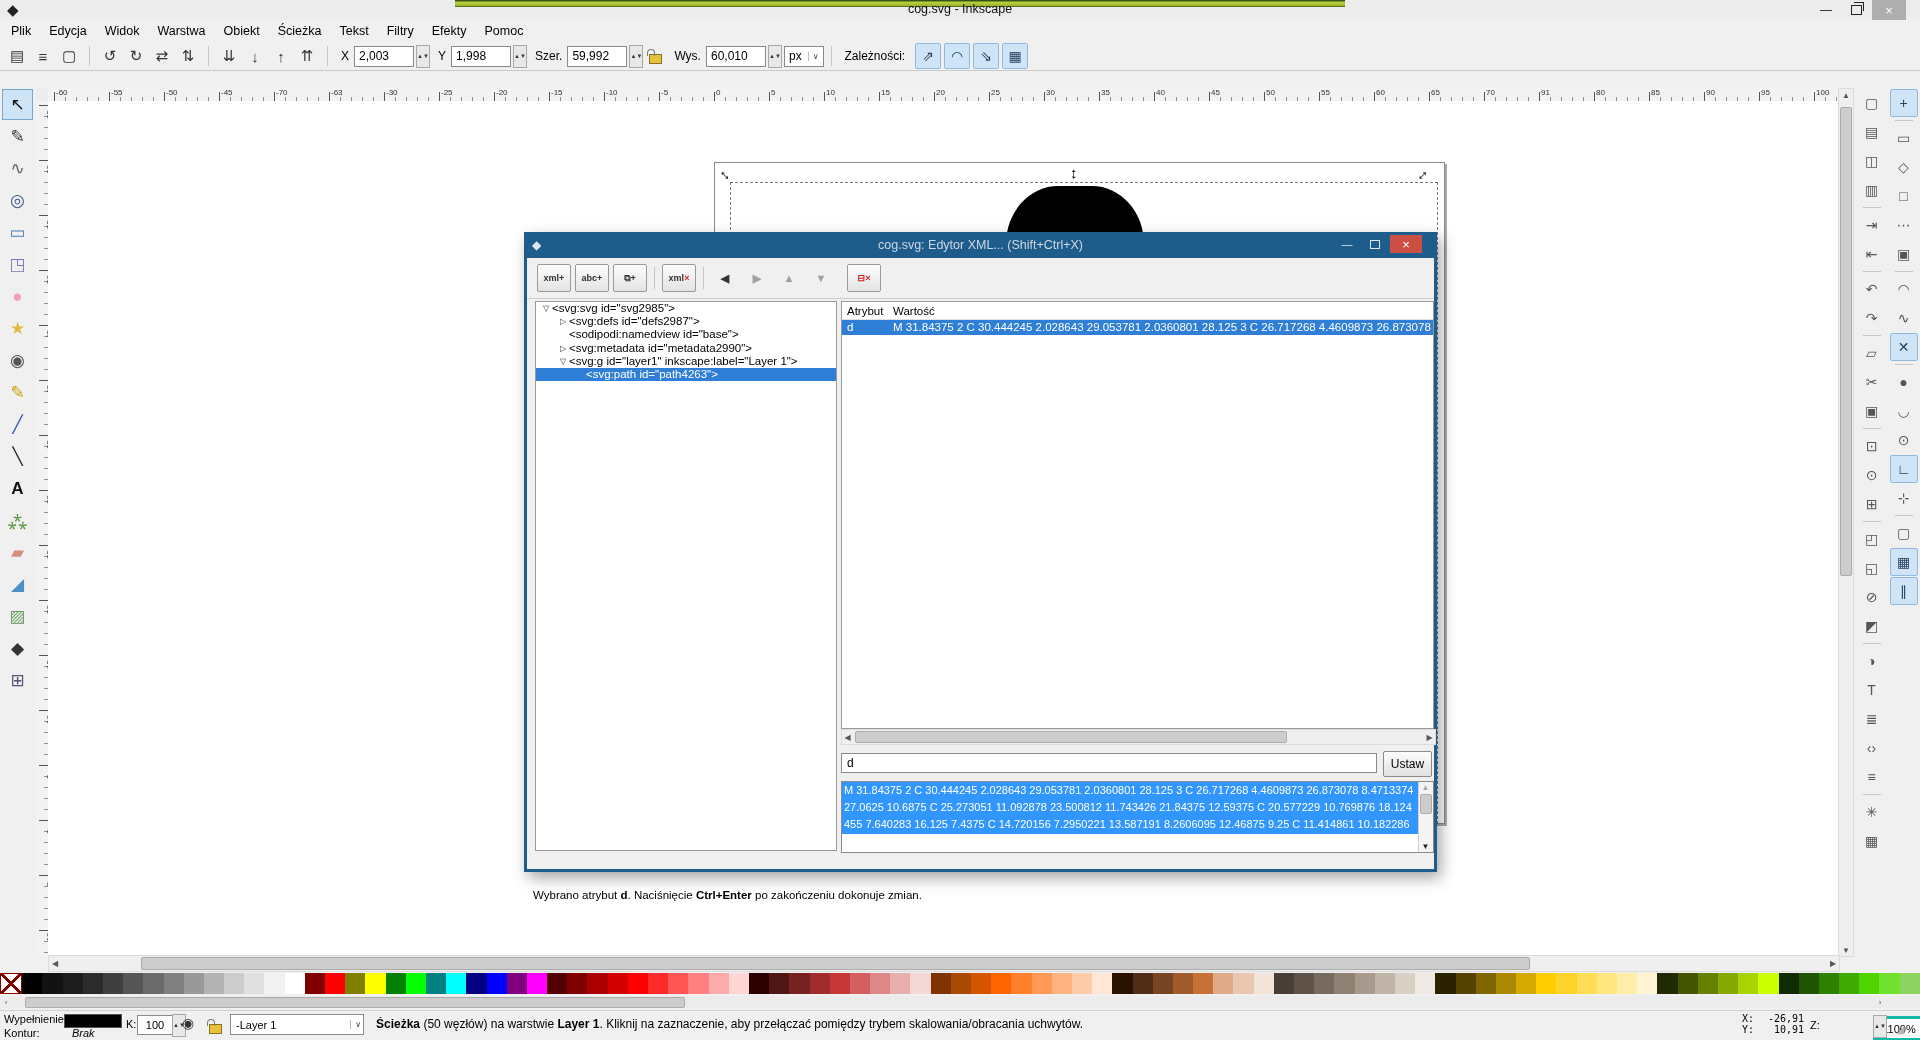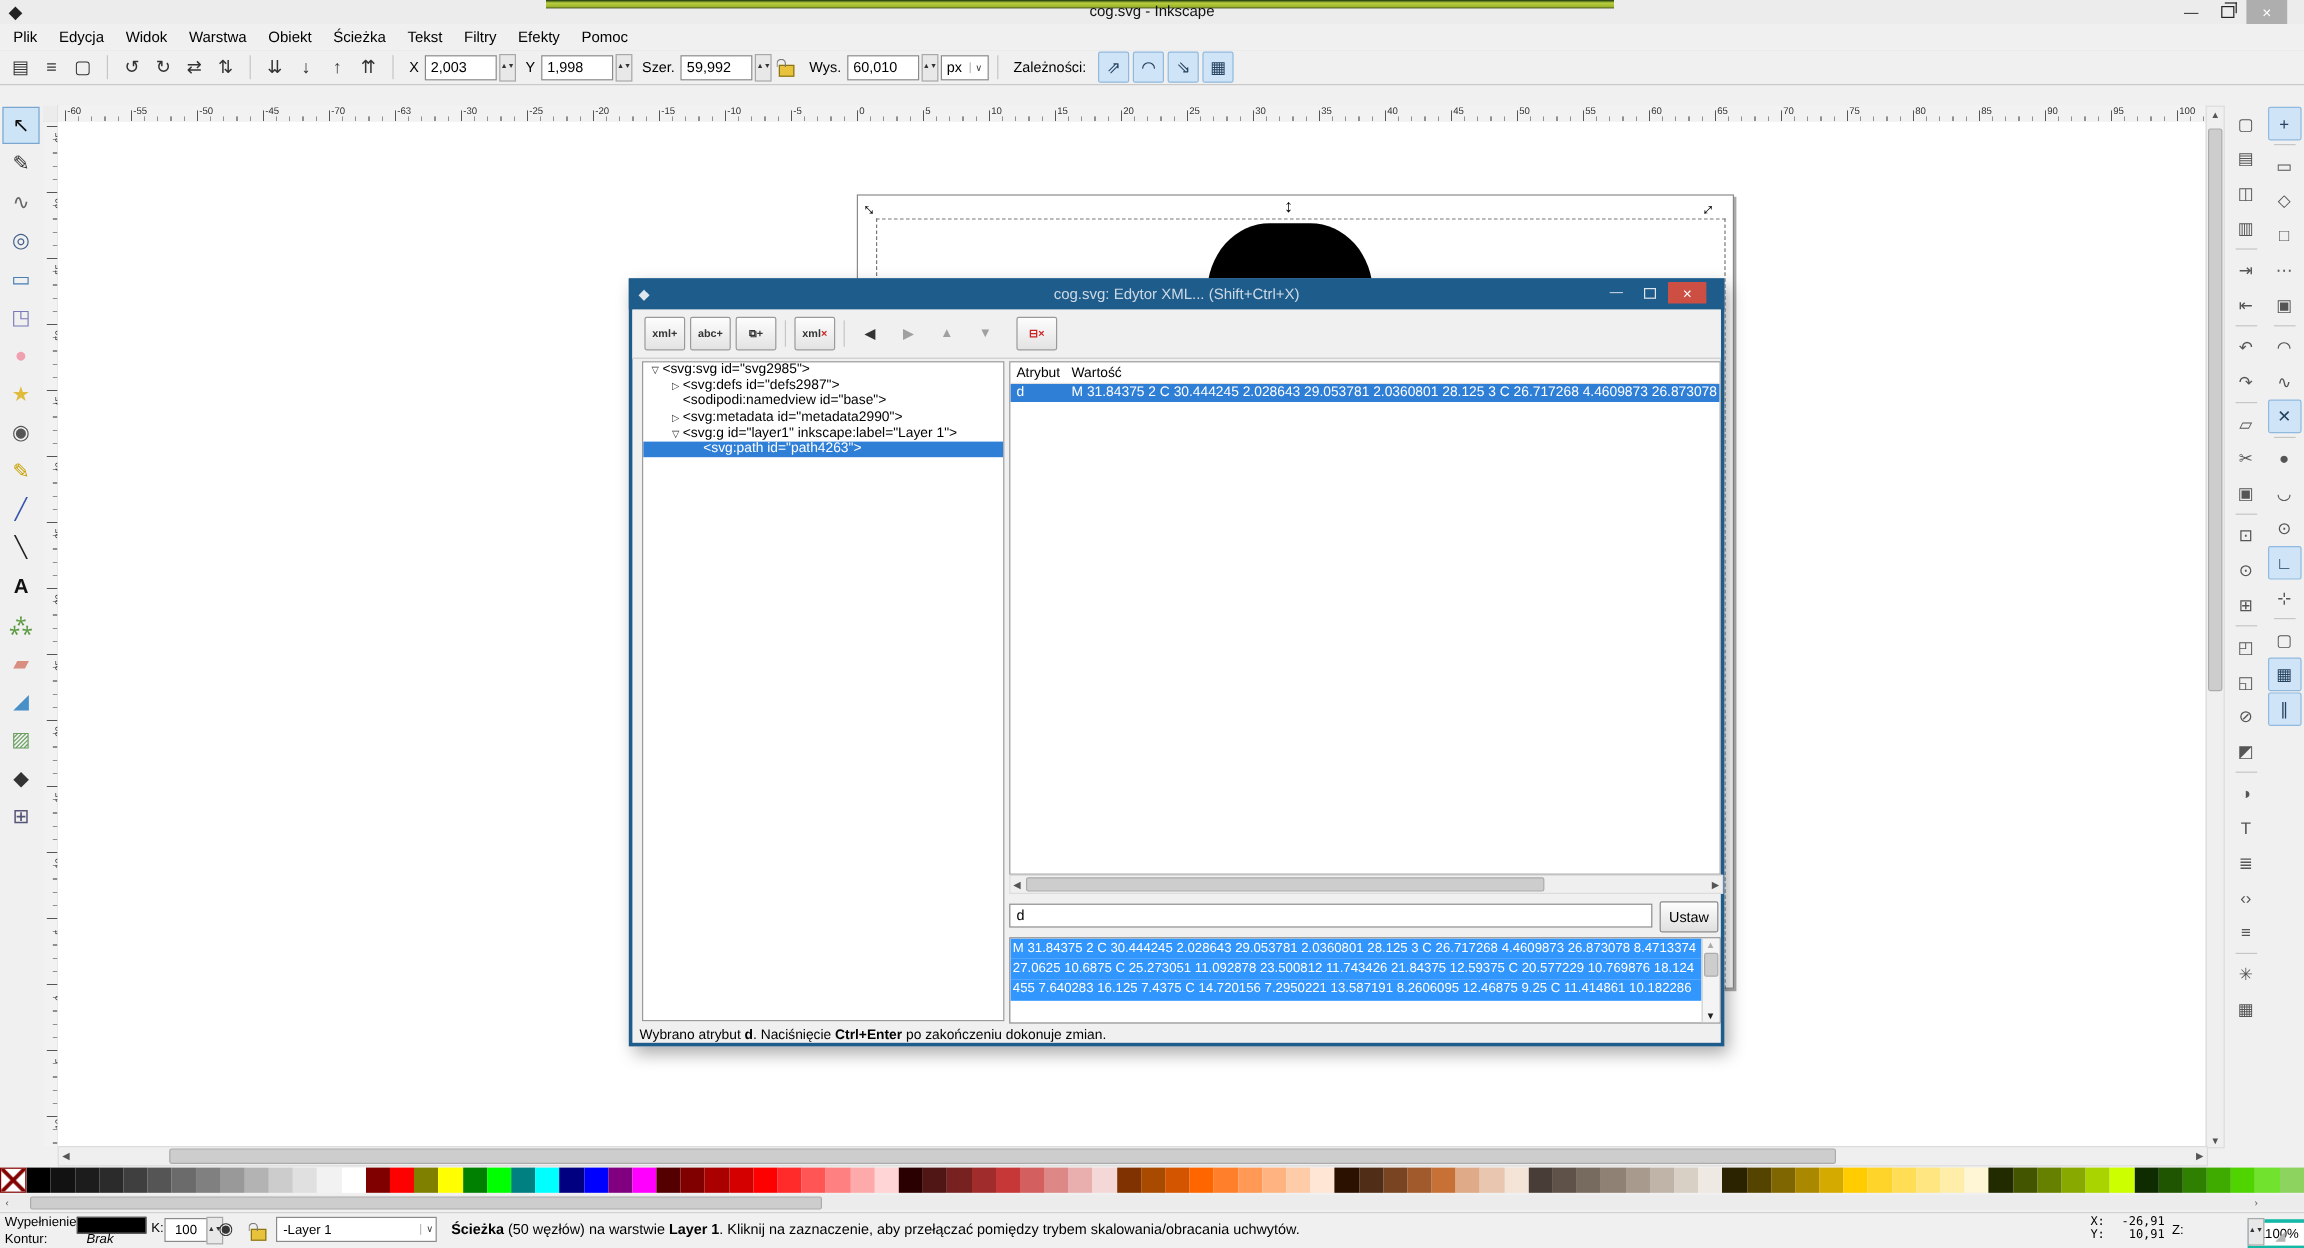--- a/index.html
+++ b/index.html
@@ -126,21 +126,21 @@
               border:1px solid #8a8a8a;font-size:12px;display:flex;align-items:center;padding:0 5px;box-sizing:border-box;}
   .set-btn{position:absolute;left:856px;top:516px;width:47px;height:24px;
            background:linear-gradient(#fdfdfd,#e0e0e0);border:1px solid #8a8a8a;border-radius:2px;
            display:flex;align-items:center;justify-content:center;font-size:12px;}
   .value-box{position:absolute;left:314px;top:546px;width:593px;height:72px;background:#fff;
              border:1px solid #8a8a8a;overflow:hidden;box-sizing:border-box;}
   .vline{display:block;white-space:nowrap;overflow:hidden;background:#3296ff;color:#fff;
          font-size:11px;line-height:17.2px;padding:0 2px;width:572px;}
   .vscroll{position:absolute;right:0;top:0;width:14px;height:70px;background:#f4f4f4;
            border-left:1px solid #d0d0d0;}
-  .dlg-status{position:absolute;left:6px;top:622px;font-size:11.5px;}
+  .dlg-status{position:absolute;left:6px;top:654px;font-size:11.5px;}
   
   .palette{position:absolute;left:0;top:973px;width:1920px;height:21px;display:flex;}
   .swatch{flex:1;height:21px;}
   .swatch.none{background:#fff;border:1px solid #800000;box-sizing:border-box;position:relative;
     background:linear-gradient(45deg,transparent 44%,#800000 45%,#800000 55%,transparent 56%),
                linear-gradient(-45deg,transparent 44%,#800000 45%,#800000 55%,transparent 56%),#fff;}
   .pal-scroll{position:absolute;left:0;top:996px;width:1920px;height:12px;background:#ececec;}
   
   .statusbar{position:absolute;left:0;top:1010px;width:1920px;height:30px;background:#f0f0f0;
              border-top:1px solid #d2d2d2;font-size:11px;}
@@ -284,21 +284,21 @@
       <div class="rlabel" style="left: 943px;">25</div>
       <div class="rlabel" style="left: 998px;">30</div>
       <div class="rlabel" style="left: 1053px;">35</div>
       <div class="rlabel" style="left: 1108px;">40</div>
       <div class="rlabel" style="left: 1163px;">45</div>
       <div class="rlabel" style="left: 1218px;">50</div>
       <div class="rlabel" style="left: 1273px;">55</div>
       <div class="rlabel" style="left: 1328px;">60</div>
       <div class="rlabel" style="left: 1383px;">65</div>
       <div class="rlabel" style="left: 1438px;">70</div>
-      <div class="rlabel" style="left: 1493px;">75</div>
+      <div class="rlabel" style="left: 1493px;">91</div>
       <div class="rlabel" style="left: 1548px;">80</div>
       <div class="rlabel" style="left: 1603px;">85</div>
       <div class="rlabel" style="left: 1658px;">90</div>
       <div class="rlabel" style="left: 1713px;">95</div>
       <div class="rlabel" style="left: 1768px;">100</div>
     </div>
   <div class="v-ruler" id="v-ruler">
       <div class="rlabel v" style="top: 18px;">65</div>
       <div class="rlabel v" style="top: 73px;">60</div>
       <div class="rlabel v" style="top: 128px;">55</div>

